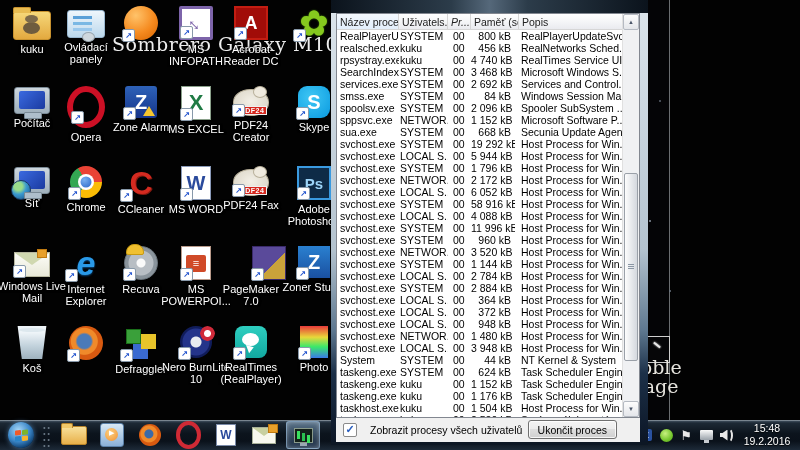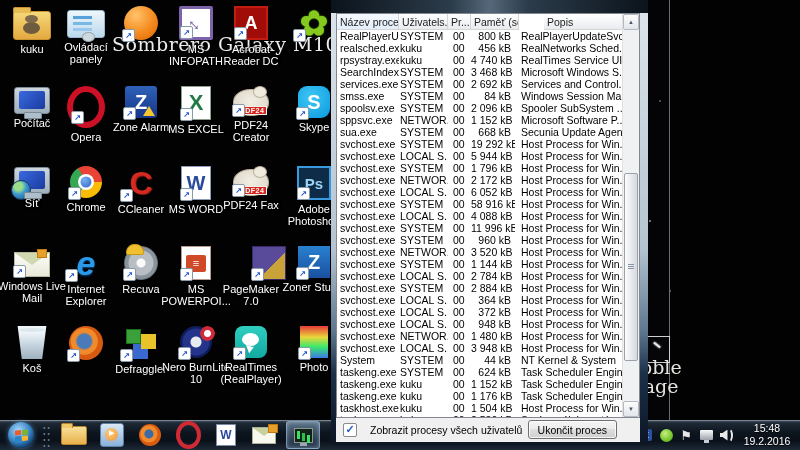--- a/index.html
+++ b/index.html
@@ -101,21 +101,21 @@
            background:linear-gradient(180deg,#dbe4eb 0%,#b4c3cf 55%,#5e7890 74%,#1c3048 84%,#0c1626 100%);}
   .tm-left{left:0;}
   .tm-rightb{right:0;width:8px;}
   .tm-bot{position:absolute;left:0;right:0;bottom:0;height:3px;background:#0d1724;}
   .tm-content{position:absolute;left:5px;right:8px;top:13px;bottom:3px;background:#f0f0f0;}
   .tm-list{position:absolute;left:0;right:0;top:0;bottom:24px;background:#fff;border:1px solid #828790;}
   .tm-header{position:absolute;left:0;right:16px;top:0;height:16px;display:flex;}
   .hc{border-right:1px solid #d6d6d6;border-bottom:1px solid #d6d6d6;background:linear-gradient(180deg,#fff,#f3f4f6 60%,#eaebef);
       display:flex;align-items:center;padding-left:3px;font-size:10.5px;color:#222;overflow:hidden;white-space:nowrap;box-sizing:border-box;}
   .hc-name{width:62px;background:linear-gradient(180deg,#f4f9fe,#e2eefb);}
-  .hc-user{width:49px;} .hc-cpu{width:23px;} .hc-mem{width:48px;} .hc-desc{flex:1;margin-left:25px;}
+  .hc-user{width:49px;} .hc-cpu{width:23px;font-style:italic;} .hc-mem{width:48px;} .hc-desc{flex:1;}
   .tm-rows{position:absolute;left:0;right:16px;top:16px;bottom:0;display:flex;flex-direction:column;overflow:hidden;}
   .p-row{flex:1;display:flex;align-items:center;font-size:10.5px;color:#000;}
   .pc{white-space:nowrap;overflow:hidden;box-sizing:border-box;}
   .c-name{width:62px;padding-left:3px;} .c-user{width:49px;padding-left:1px;} .c-cpu{width:23px;padding-left:5px;}
   .c-mem{width:44px;text-align:right;padding-right:4px;} .c-desc{flex:1;padding-left:6px;}
   .tm-scroll{position:absolute;right:0;top:0;bottom:0;width:16px;background:#f0f1f3;border-left:1px solid #e0e0e0;}
   .sb-btn{position:absolute;left:0;right:0;height:16px;background:linear-gradient(180deg,#fdfdfd,#e4e6ea);border:1px solid #b5bac2;border-radius:2px;
           box-sizing:border-box;display:flex;align-items:center;justify-content:center;font-size:6px;color:#4a5568;}
   .sb-up{top:0;} .sb-up::before{content:'▲';}
   .sb-down{bottom:0;} .sb-down::before{content:'▼';}

